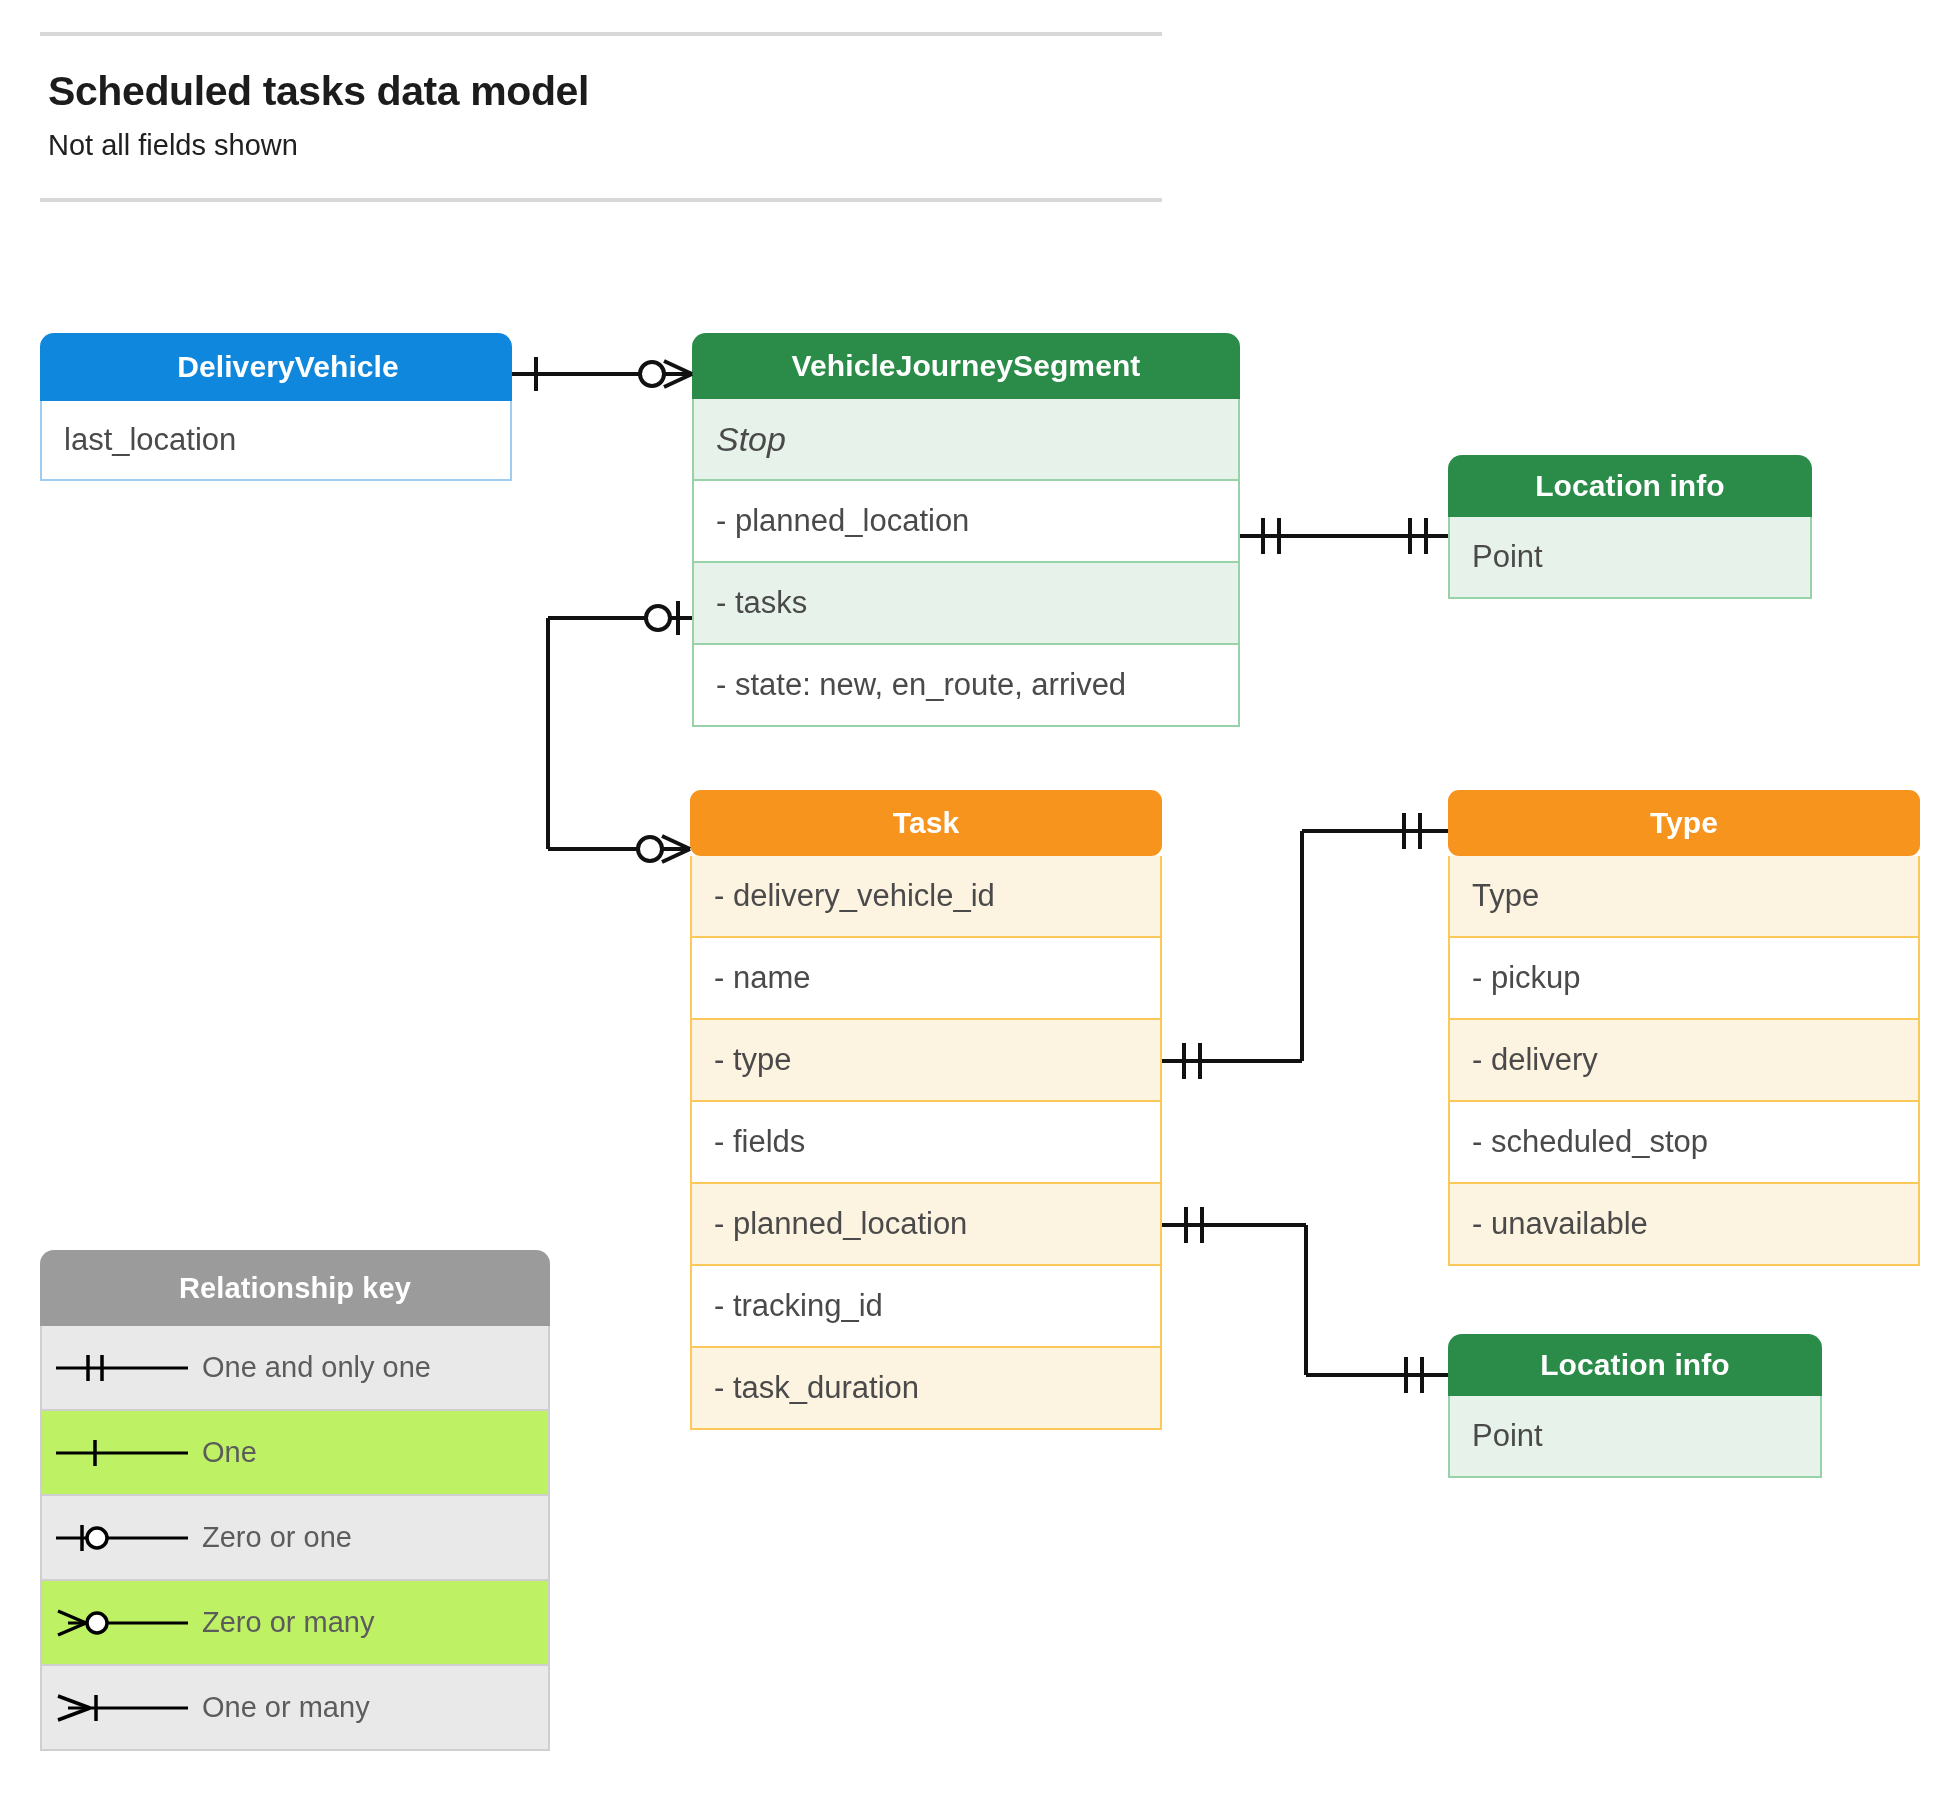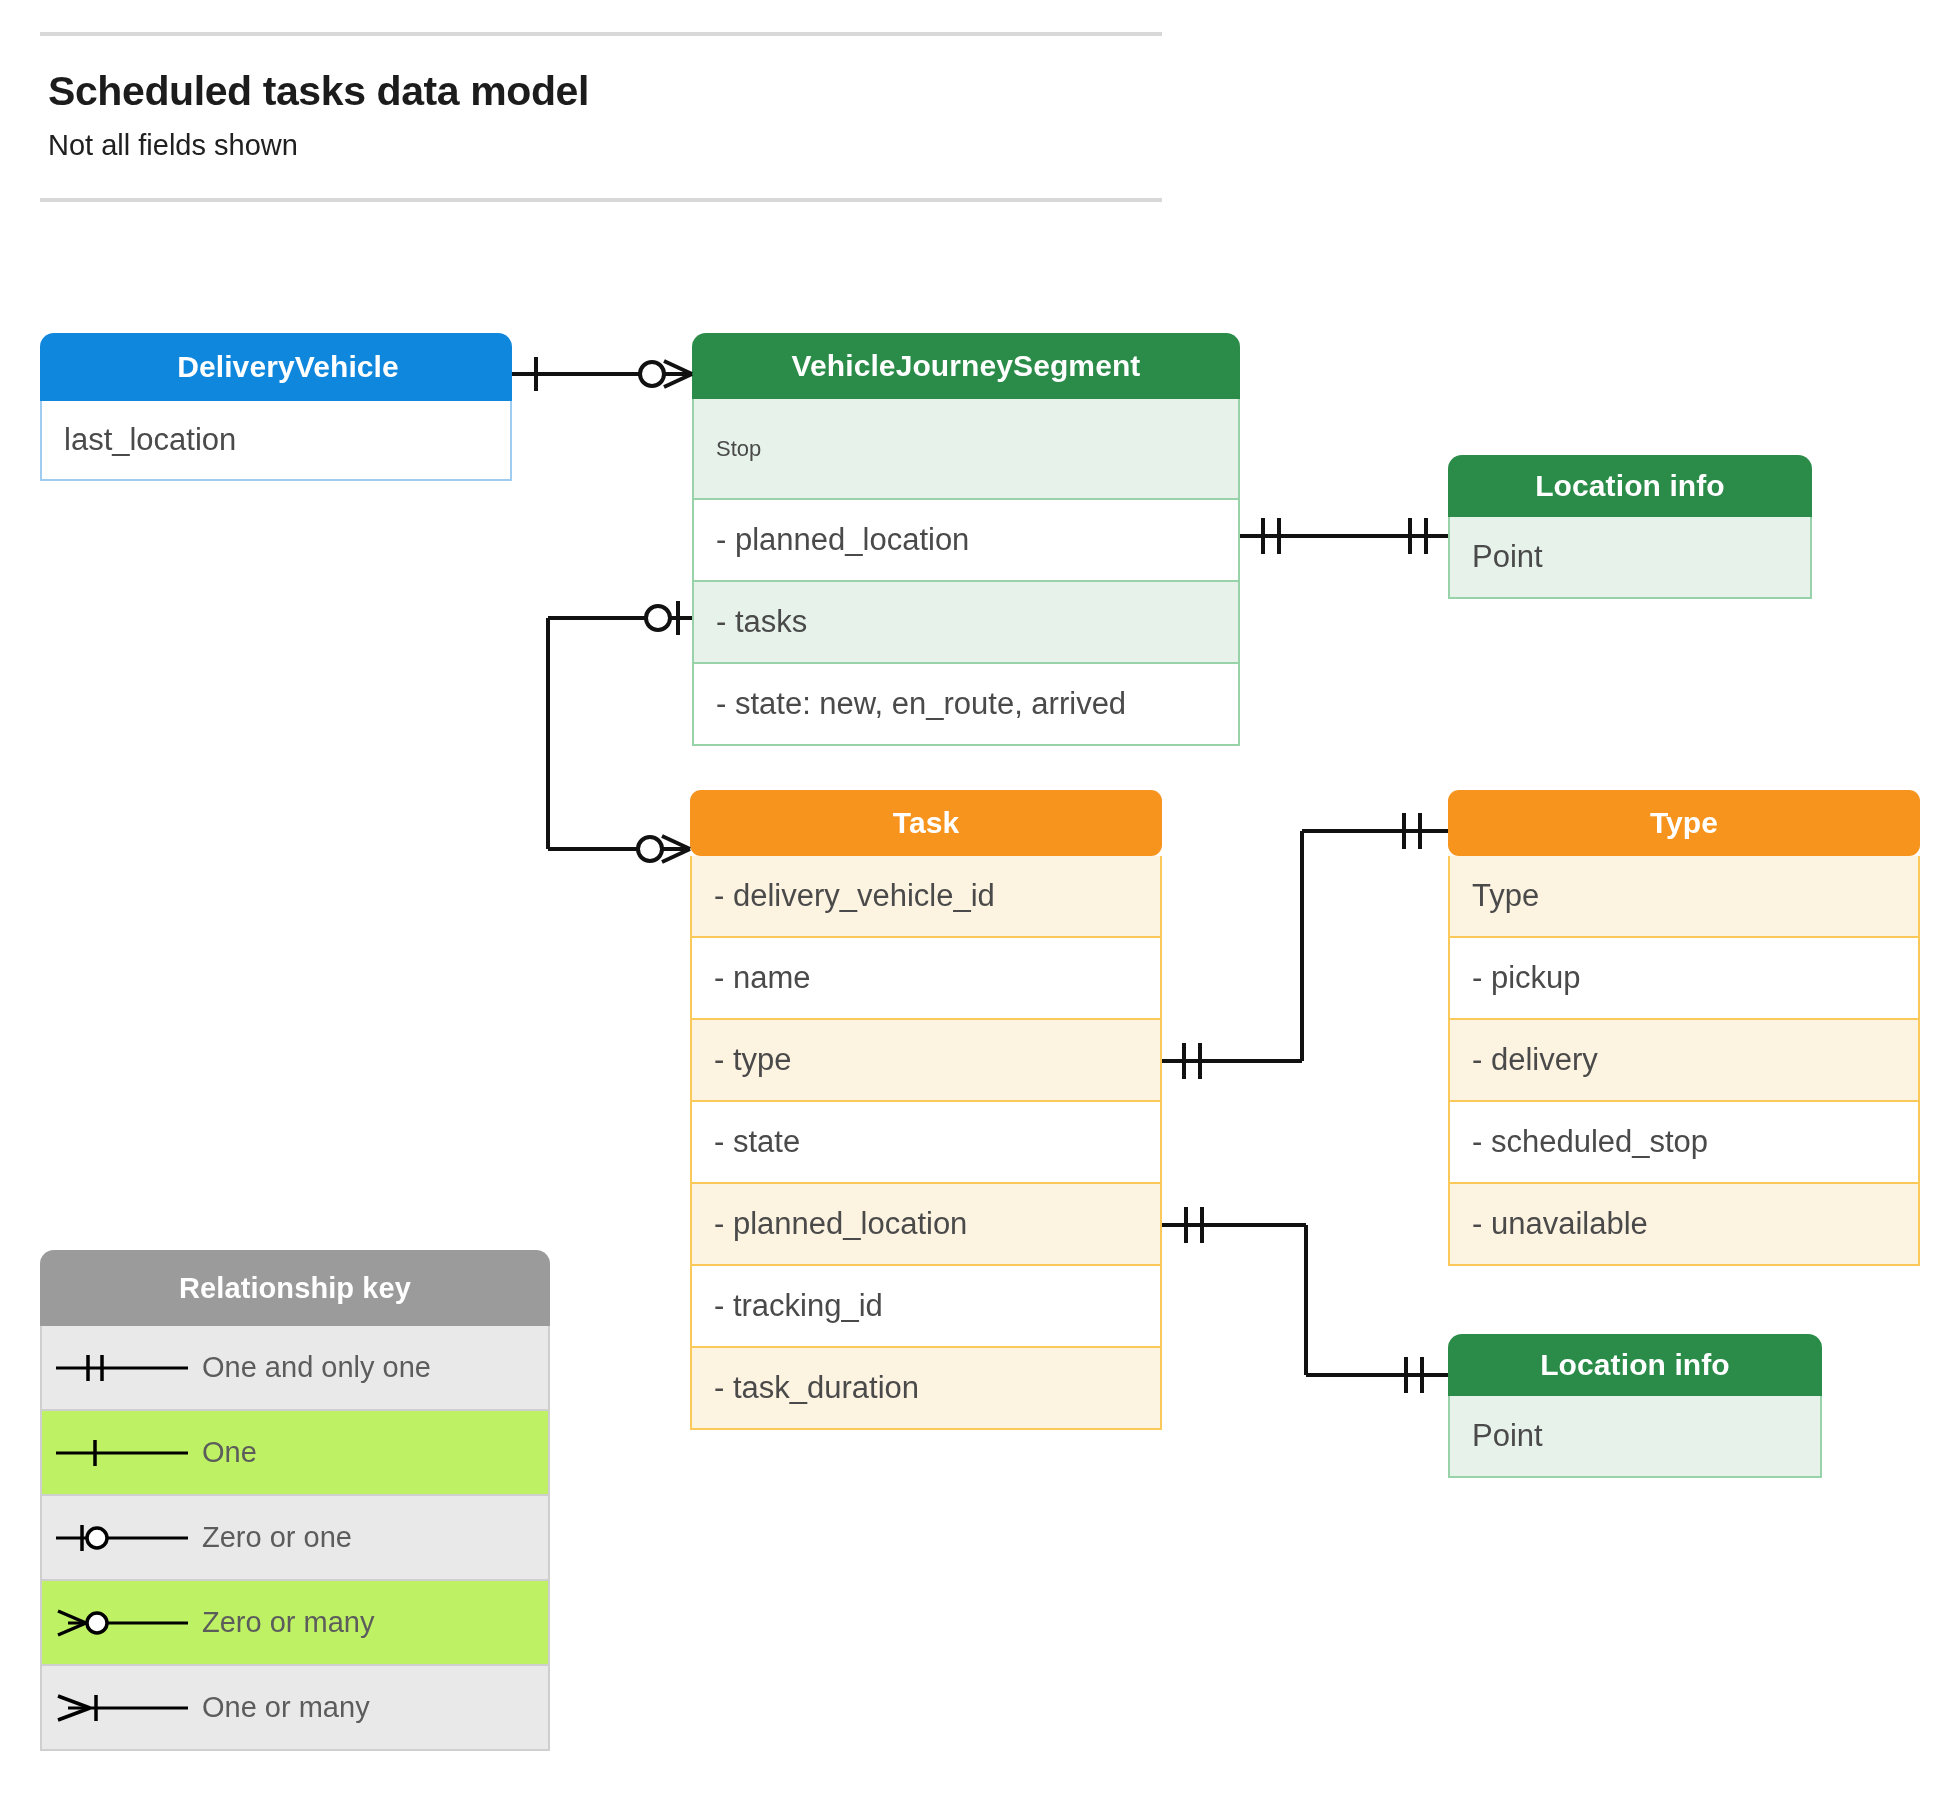--- a/index.html
+++ b/index.html
@@ -144,37 +144,37 @@
   <div id="page-subtitle">Not all fields shown</div>
   <div class="rule" id="rule-bottom"></div>
 
   <div class="entity blue" style="left:40px; top:333px; width:472px;">
     <div class="ent-head" style="height:68px; font-size:30px;padding-left:24px;">DeliveryVehicle</div>
     <div class="ent-row plain" style="height:80px; font-size:31px;">last_location</div>
   </div>
 
   <div class="entity green" style="left:692px; top:333px; width:548px;">
     <div class="ent-head" style="height:66px; font-size:30px;">VehicleJourneySegment</div>
-    <div class="ent-row alt" style="height:101px; font-size:22px;">Stop</div>
+    <div class="ent-row alt" style="height:82px; font-size:34px;font-style:italic;">Stop</div>
     <div class="ent-row plain" style="height:82px; font-size:31px;">-  planned_location</div>
     <div class="ent-row alt" style="height:82px; font-size:31px;">- tasks</div>
     <div class="ent-row plain" style="height:82px; font-size:31px;">- state: new, en_route, arrived</div>
   </div>
 
   <div class="entity green" style="left:1448px; top:455px; width:364px;">
     <div class="ent-head" style="height:62px; font-size:30px;">Location info</div>
     <div class="ent-row alt" style="height:82px; font-size:31px;">Point</div>
   </div>
 
   <div class="entity orange" style="left:690px; top:790px; width:472px;">
     <div class="ent-head" style="height:66px; font-size:30px;">Task</div>
     <div class="ent-row alt" style="height:82px; font-size:31px;">- delivery_vehicle_id</div>
     <div class="ent-row plain" style="height:82px; font-size:31px;">- name</div>
     <div class="ent-row alt" style="height:82px; font-size:31px;">- type</div>
-    <div class="ent-row plain" style="height:82px; font-size:31px;">- state</div>
+    <div class="ent-row plain" style="height:82px; font-size:31px;">- fields</div>
     <div class="ent-row alt" style="height:82px; font-size:31px;">- planned_location</div>
     <div class="ent-row plain" style="height:82px; font-size:31px;">- tracking_id</div>
     <div class="ent-row alt" style="height:82px; font-size:31px;">- task_duration</div>
   </div>
 
   <div class="entity orange" style="left:1448px; top:790px; width:472px;">
     <div class="ent-head" style="height:66px; font-size:30px;">Type</div>
     <div class="ent-row alt" style="height:82px; font-size:31px;">Type</div>
     <div class="ent-row plain" style="height:82px; font-size:31px;">-   pickup</div>
     <div class="ent-row alt" style="height:82px; font-size:31px;">-   delivery</div>

